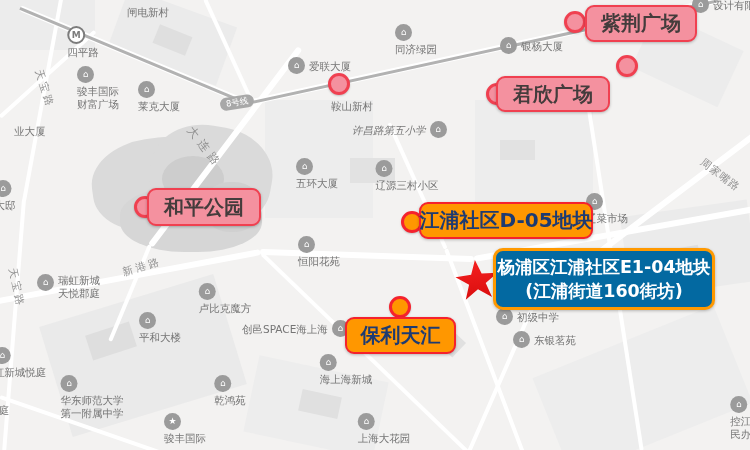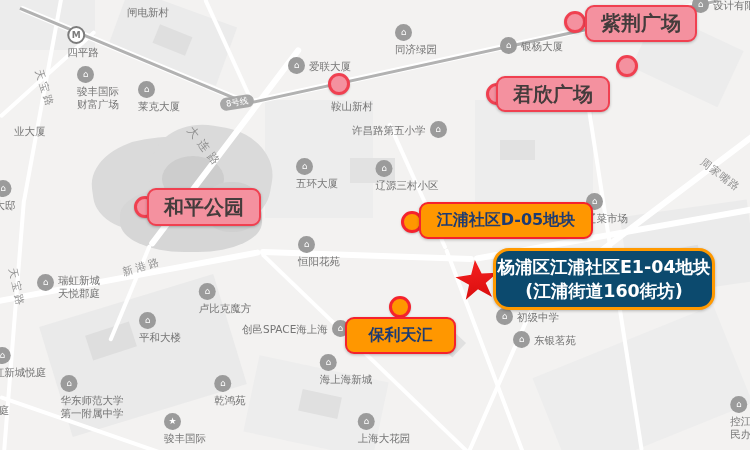--- a/index.html
+++ b/index.html
@@ -22,23 +22,23 @@
       display:flex;align-items:center;justify-content:center;flex:0 0 auto;margin-bottom:2px;position:relative;}
   .ic::after{content:"";position:absolute;bottom:-3px;left:5.5px;border:3px solid transparent;border-top:4px solid #9B9B9B;}
   .ic.metro{background:#fff;border:2px solid #7C7C7C;color:#7C7C7C;width:14px;height:14px;font-weight:bold;}
   .ic.metro::after{display:none;}
   
   .dot{position:absolute;width:16px;height:16px;border-radius:50%;border:3px solid #F04050;background:#F4919F;box-shadow:0 1px 2px rgba(0,0,0,.2);}
   .dot.org{border-color:#F5222D;background:#FF9700;}
   .tag{position:absolute;display:flex;align-items:center;justify-content:center;
        border:2.5px solid #F04050;background:#F4919F;color:#443C3C;font-weight:bold;font-size:20px;
        border-radius:9px;box-shadow:0 1px 3px rgba(0,0,0,.25);white-space:nowrap;}
-  .tag.org{border-color:#F5222D;background:#FF9700;color:#1D3B72;font-size:16px;}
-  .tag.big{flex-direction:column;border:3px solid #FF9900;background:#0c4a6e;color:#fff;
-           font-size:17.5px;line-height:24px;border-radius:16px;}
+  .tag.org{border-color:#F5222D;background:#FF9700;color:#1D3B72;font-size:20px;}
+  .tag.big{flex-direction:column;border:3px solid #FF9900;background:#0369a1;color:#fff;
+           font-size:17.5px;line-height:24px;border-radius:10px;}
   .star{position:absolute;background:linear-gradient(#F52020,#D90D0D);
         clip-path:polygon(50% 2%,62% 36%,98% 38%,69% 59%,80% 94%,50% 72%,20% 94%,31% 59%,2% 38%,38% 36%);
         filter:drop-shadow(0 1px 1px rgba(0,0,0,.35));transform:rotate(-6deg);}
 </style>
 </head>
 <body>
 
 <div id="screen">
 
   <div class="blk" style="left:0;top:0;width:95px;height:50px;background:#ECECEC;"></div>
@@ -115,21 +115,21 @@
     <span class="ic">⌂</span>
     <span>爱联大厦</span>
     </div>
   <div class="poi" style="left:416px;top:24px;">
     <span class="ic">⌂</span>
     <span>同济绿园</span>
     </div>
   <div class="poi" style="left:352px;top:100px;">
       <span>鞍山新村</span>
     </div>
-  <div class="poi row" style="left:352px;top:121px;">
+  <div class="poi row" style="left:352px;top:121px;font-style:italic;">
     <span>许昌路第五小学</span>
     <span class="ic">⌂</span>
     </div>
   <div class="poi row" style="left:500px;top:37px;">
     <span class="ic">⌂</span>
     <span>银杨大厦</span>
     </div>
   <div class="poi row" style="left:692px;top:-4px;">
     <span class="ic">⌂</span>
     <span>设计有限公司</span>

